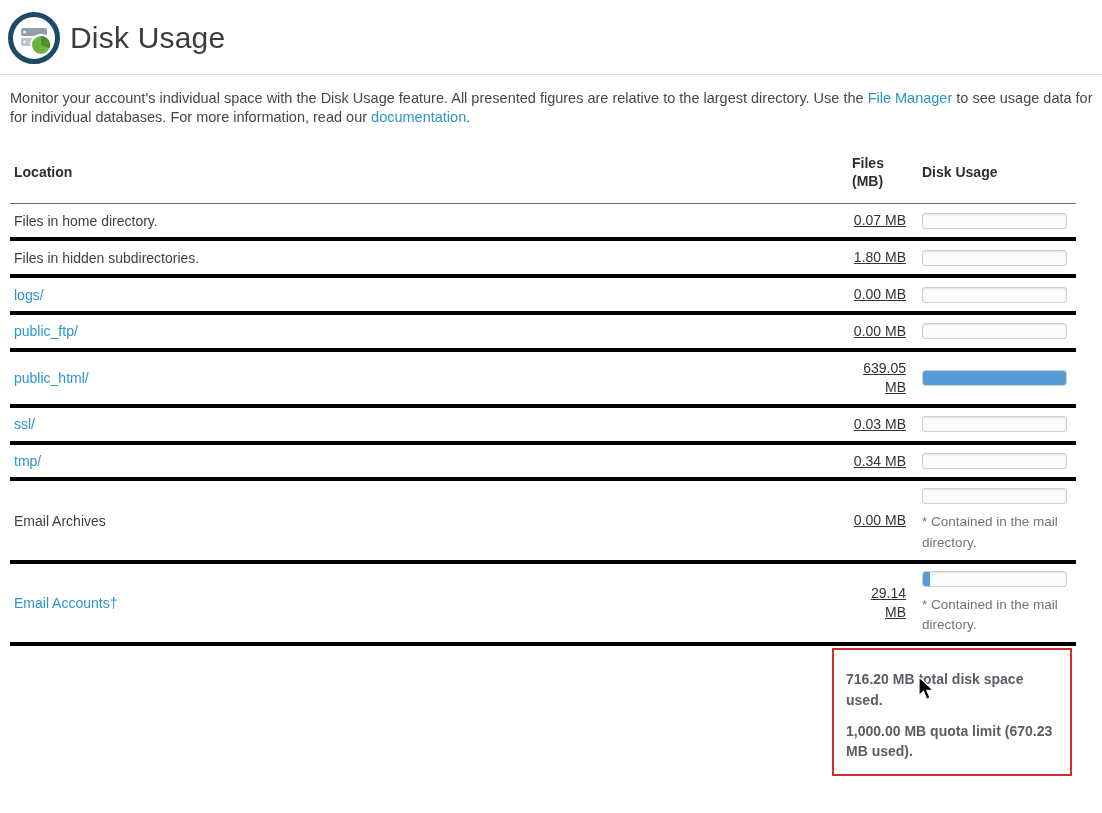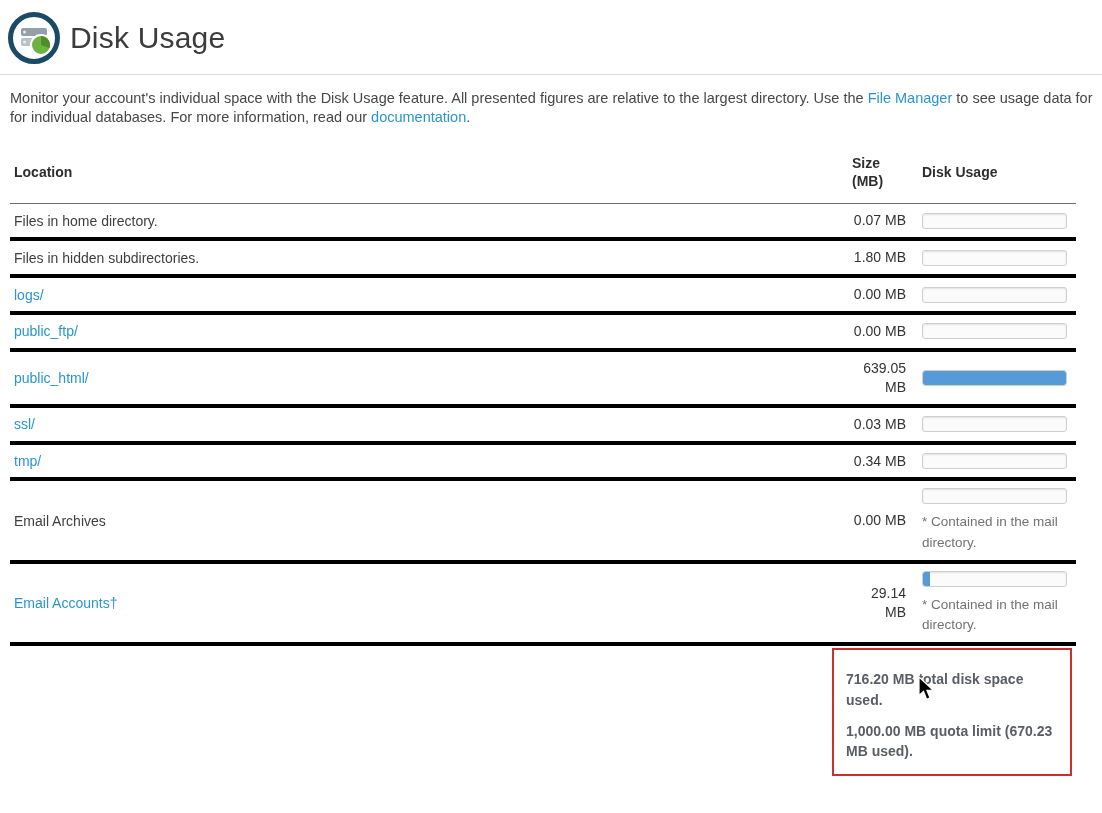--- a/index.html
+++ b/index.html
@@ -52,21 +52,21 @@
     line-height: 1.35;
   }
   th.th-size { padding-left: 8px; }
   th.th-bar  { padding-left: 14px; }
   td {
     padding: 7px 4px;
     border-bottom: 4px solid #000000;
     vertical-align: middle;
     color: #3f3f3f;
   }
-  td.size-cell { text-align: right; padding-right: 2px; color: #333; line-height: 1.35; }
+  td.size-cell { text-align: right; padding-right: 2px; color: #333; line-height: 1.35; text-decoration: underline; }
   td.bar-cell  { padding-left: 14px; }
   .bar-track {
     width: 145px; height: 16px;
     background: #fbfbfb;
     border: 1px solid #cfcfcf;
     border-radius: 3px;
     box-shadow: inset 0 1px 2px rgba(0,0,0,0.10);
     overflow: hidden;
   }
   .bar-fill {
@@ -128,21 +128,21 @@
 
 <table class="usage-table">
   <colgroup>
       <col class="c-loc">
       <col class="c-size">
       <col class="c-bar">
     </colgroup>
   <thead>
     <tr>
       <th>Location</th>
-      <th class="th-size">Size (MB)</th>
+      <th class="th-size">Files (MB)</th>
       <th class="th-bar">Disk Usage</th>
     </tr>
   </thead>
   <tbody>
       <tr>
         <td class="loc-cell"><span>Files in home directory.</span></td>
         <td class="size-cell">0.07 MB</td>
         <td class="bar-cell">
           <div class="bar-track"></div>
         </td>

